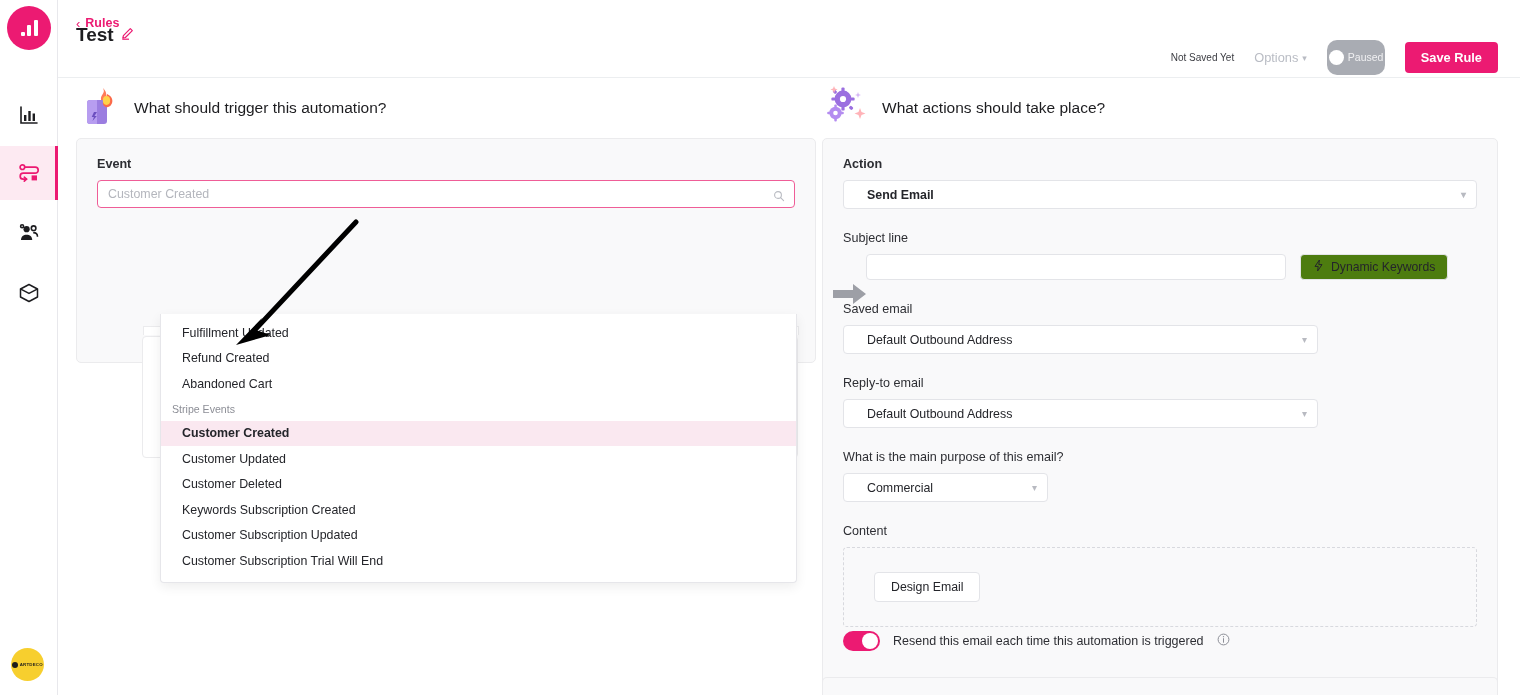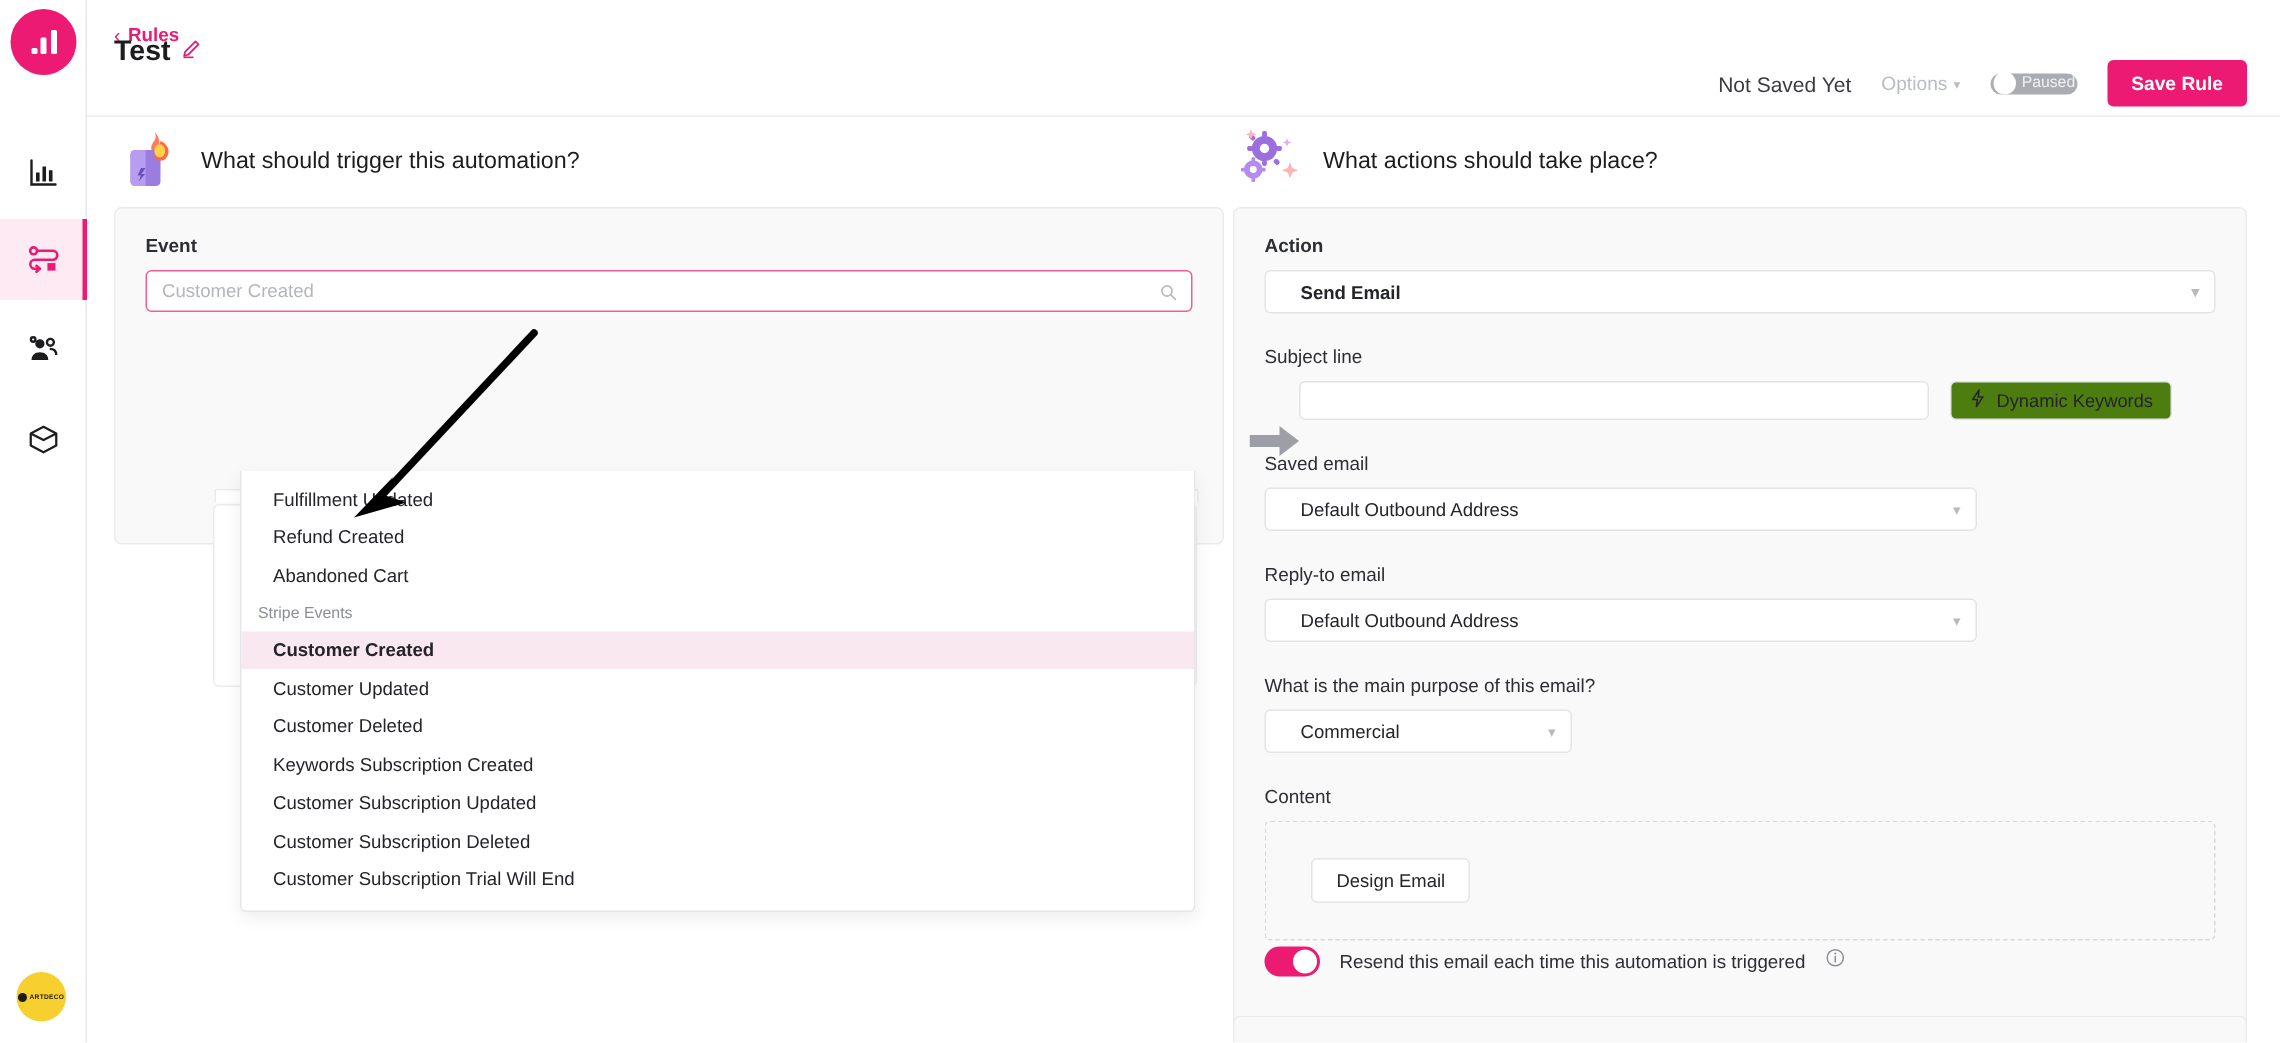--- a/index.html
+++ b/index.html
@@ -64,25 +64,25 @@
   }
   .crumb .chev { font-size: 13px; font-weight: normal; line-height: 1; }
   .title-row { position: absolute; left: 18px; top: 24px; display: flex; align-items: center; gap: 7px; }
   .title-row .ttl { font-size: 19px; font-weight: bold; color: #1d1d20; }
   .pencil { cursor: pointer; display: block; }
 
   .top-right {
     position: absolute; right: 22px; top: 40px;
     display: flex; align-items: center; gap: 20px;
   }
-  .notsaved { font-size: 14px; color: #3b3c42; }
+  .notsaved { font-size: 10px; color: #3b3c42; }
   .opts { font-size: 12.8px; color: #b9bcc4; display: flex; align-items: center; gap: 4px; cursor: pointer; }
   .opts .cd { font-size: 9px; }
   .pausetoggle {
-    width: 58px; height: 14px; border-radius: 10px; background: #a9acb3;
+    width: 58px; height: 35px; border-radius: 10px; background: #a9acb3;
     position: relative; cursor: pointer; display: flex; align-items: center;
   }
   .pausetoggle .knob {
     position: absolute; left: 2px; width: 15px; height: 15px; border-radius: 50%; background: #fff;
   }
   .pausetoggle .plabel {
     position: absolute; left: 21px; font-size: 10.5px; color: #f0f0f2; line-height: 19px;
   }
   .saverule {
     background: #ec1a72; color: #fff; border: none; border-radius: 4px;
@@ -428,21 +428,20 @@
         <div>
             <div class="dd-item">Fulfillment Updated</div>
             <div class="dd-item">Refund Created</div>
             <div class="dd-item">Abandoned Cart</div>
             <div class="dd-group">Stripe Events</div>
             <div class="dd-item selected">Customer Created</div>
             <div class="dd-item">Customer Updated</div>
             <div class="dd-item">Customer Deleted</div>
             <div class="dd-item">Keywords Subscription Created</div>
             <div class="dd-item">Customer Subscription Updated</div>
-            <div class="dd-item">Customer Subscription Deleted</div>
             <div class="dd-item">Customer Subscription Trial Will End</div>
           </div>
       </div>
     </div>
 
     <div class="bottom-card"></div>
   </div>
 
   <svg class="anno">
     <g>

